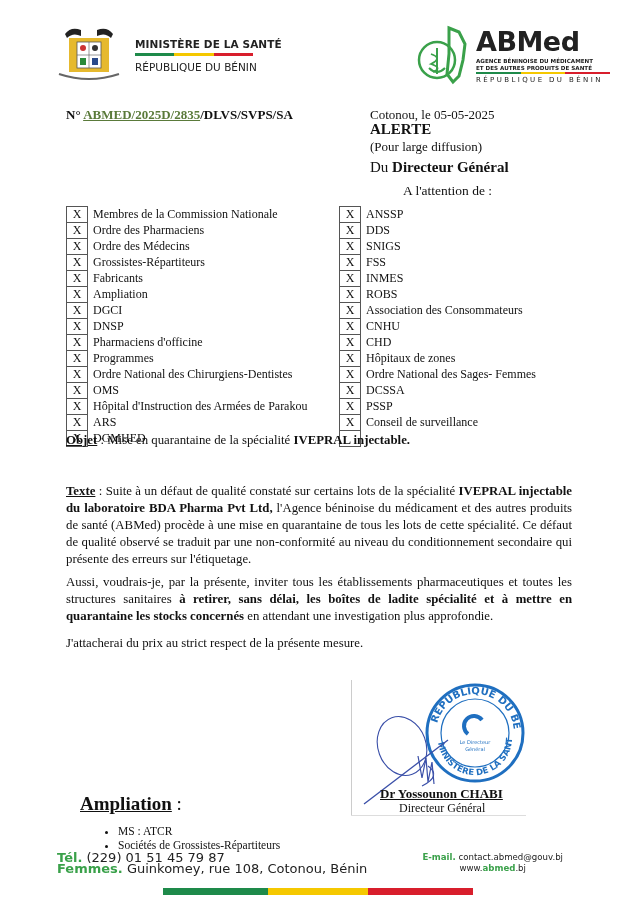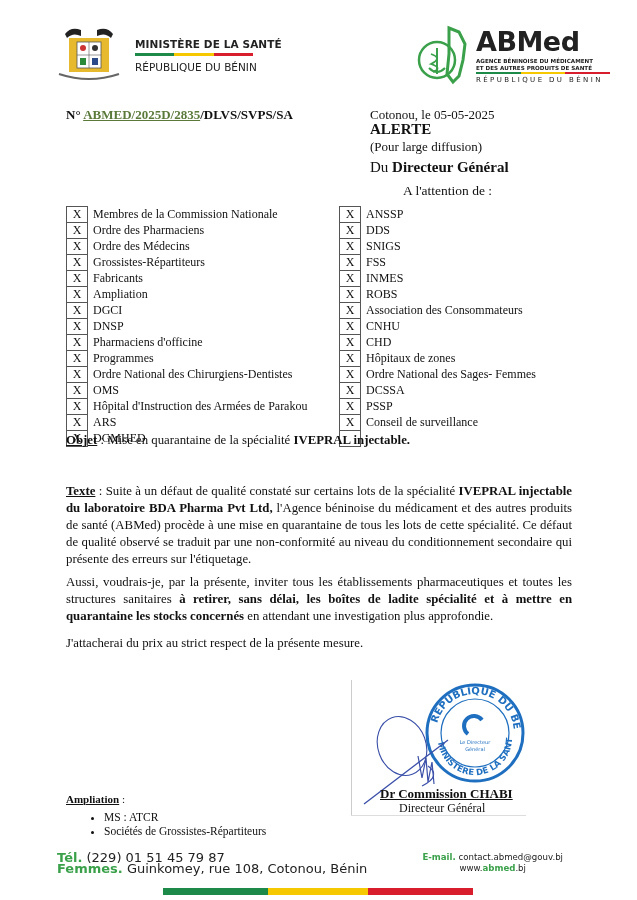--- a/index.html
+++ b/index.html
@@ -41,22 +41,22 @@
   .jatt { top:635px; }
   .ul { text-decoration:underline; font-weight:bold; }
   
   .sigline { left:351px; top:680px; width:1px; height:135px; background:#ccc; }
   .sigbottom { left:351px; top:815px; width:175px; height:1px; background:#ddd; }
   .stamp { left:424px; top:682px; width:102px; height:102px; }
   .scribble { left:362px; top:706px; width:90px; height:100px; }
   .signame { left:380px; top:786px; font-size:13px; font-weight:bold; text-decoration:underline; }
   .sigrole { left:399px; top:801px; font-size:12px; }
   
-  .ampl { left:66px; top:793px; font-size:11px; }
-  .ampl-list { left:84px; top:808px; font-size:11.5px; line-height:14px; margin:2px; padding-left:18px; }
+  .ampl { left:80px; top:793px; font-size:19px; }
+  .ampl-list { left:84px; top:808px; font-size:11.5px; line-height:14px; margin:16px; padding-left:18px; }
   
   .ftl { left:57px; top:852px; font-family:"DejaVu Sans", sans-serif; font-size:13px; line-height:11px; color:#222; }
   .ftr { right:74px; top:852px; font-family:"DejaVu Sans", sans-serif; font-size:8.6px; line-height:11px; color:#222; text-align:center; }
   .green { color:#3aa14a; font-weight:bold; }
   .fstripe { left:163px; top:888px; width:310px; height:7px; display:flex; }
 </style>
 </head>
 <body>
 
 <svg class="abs coat" viewBox="0 0 68 60">
@@ -262,21 +262,21 @@
   <path d="M44 52 A10 10 0 1 1 58 38" fill="none" stroke="#1f6fc0" stroke-width="4"></path>
   <text x="51" y="62" text-anchor="middle" font-size="5" fill="#1f6fc0" font-family="DejaVu Sans, sans-serif">Le Directeur</text>
   <text x="51" y="69" text-anchor="middle" font-size="5" fill="#1f6fc0" font-family="DejaVu Sans, sans-serif">Général</text>
 </svg>
 <svg class="abs scribble" viewBox="0 0 90 100">
   <path d="M2 98 L86 34" stroke="#3a4fa8" stroke-width="1.3" fill="none"></path>
   <ellipse cx="40" cy="40" rx="24" ry="30" fill="none" stroke="#3a4fa8" stroke-width="1.1" transform="rotate(-20 40 40)"></ellipse>
   <path d="M56 50 L60 72 L64 52 L66 76 L70 56 L72 78" stroke="#3a4fa8" stroke-width="1.2" fill="none"></path>
   <path d="M60 80 Q80 70 66 60" stroke="#3a4fa8" stroke-width="1.1" fill="none"></path>
 </svg>
-<div class="abs signame">Dr Commission CHABI</div>
+<div class="abs signame">Dr Yossounon CHABI</div>
 <div class="abs sigrole">Directeur Général</div>
 
 <div class="abs ampl">
   <span class="ul">Ampliation</span><span> :</span>
 </div>
 <ul class="abs ampl-list">
   <li>MS : ATCR</li>
   <li>Sociétés de Grossistes-Répartiteurs</li>
 </ul>
 

